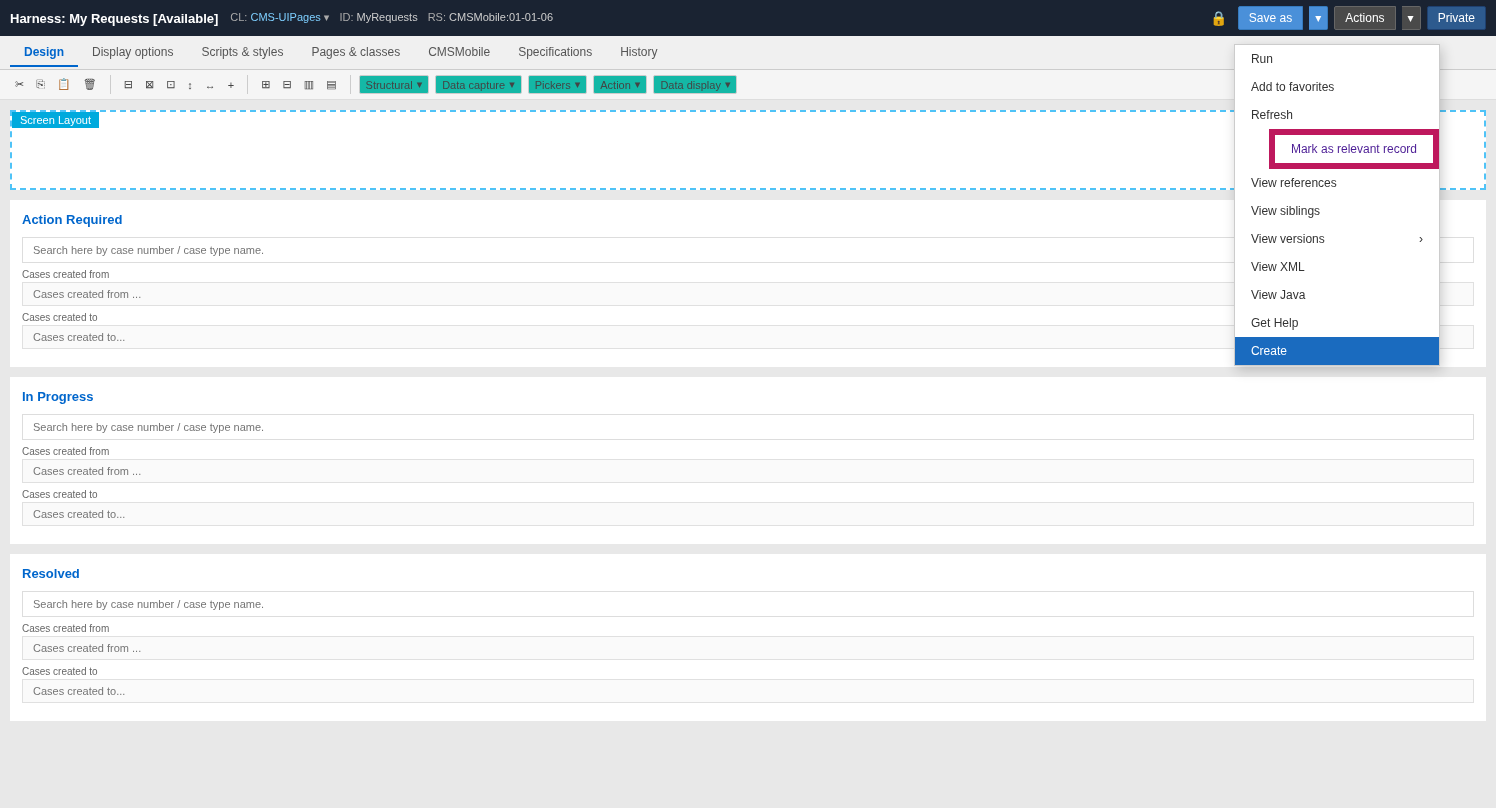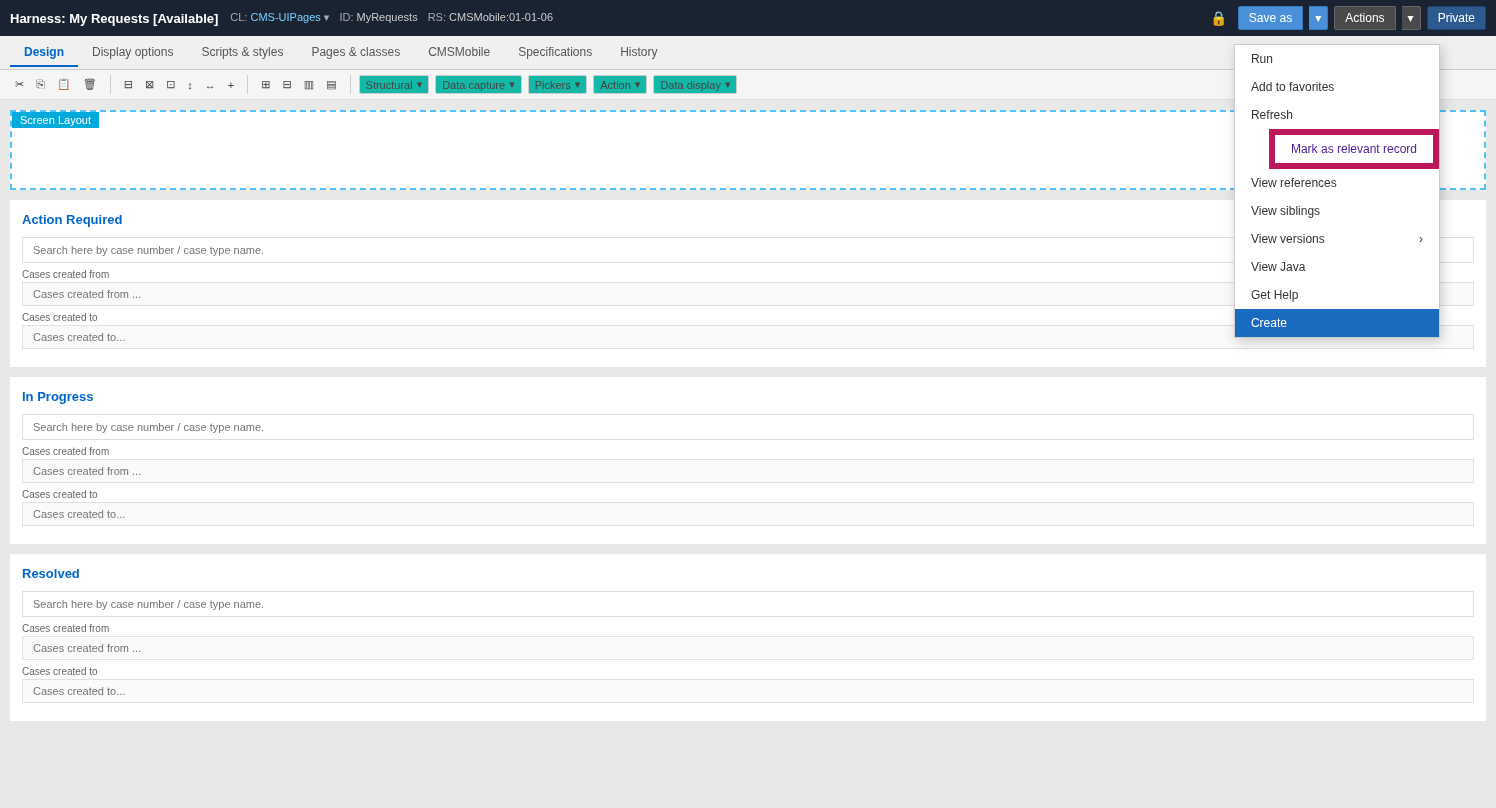--- a/index.html
+++ b/index.html
@@ -373,16 +373,17 @@
   <div class="dropdown-item">Run</div>
   <div class="dropdown-item">Add to favorites</div>
   <div class="dropdown-item">Refresh</div>
   <div class="dropdown-item highlighted">Mark as relevant record</div>
   <div class="dropdown-item">View references</div>
   <div class="dropdown-item">View siblings</div>
   <div class="dropdown-item" style="justify-content:space-between;">
     <span>View versions</span>
     <span>›</span>
   </div>
+  <div class="dropdown-item">View XML</div>
   <div class="dropdown-item">View Java</div>
   <div class="dropdown-item">Get Help</div>
   <div class="dropdown-item active-blue">Create</div>
 </div>
 
 </body></html>

